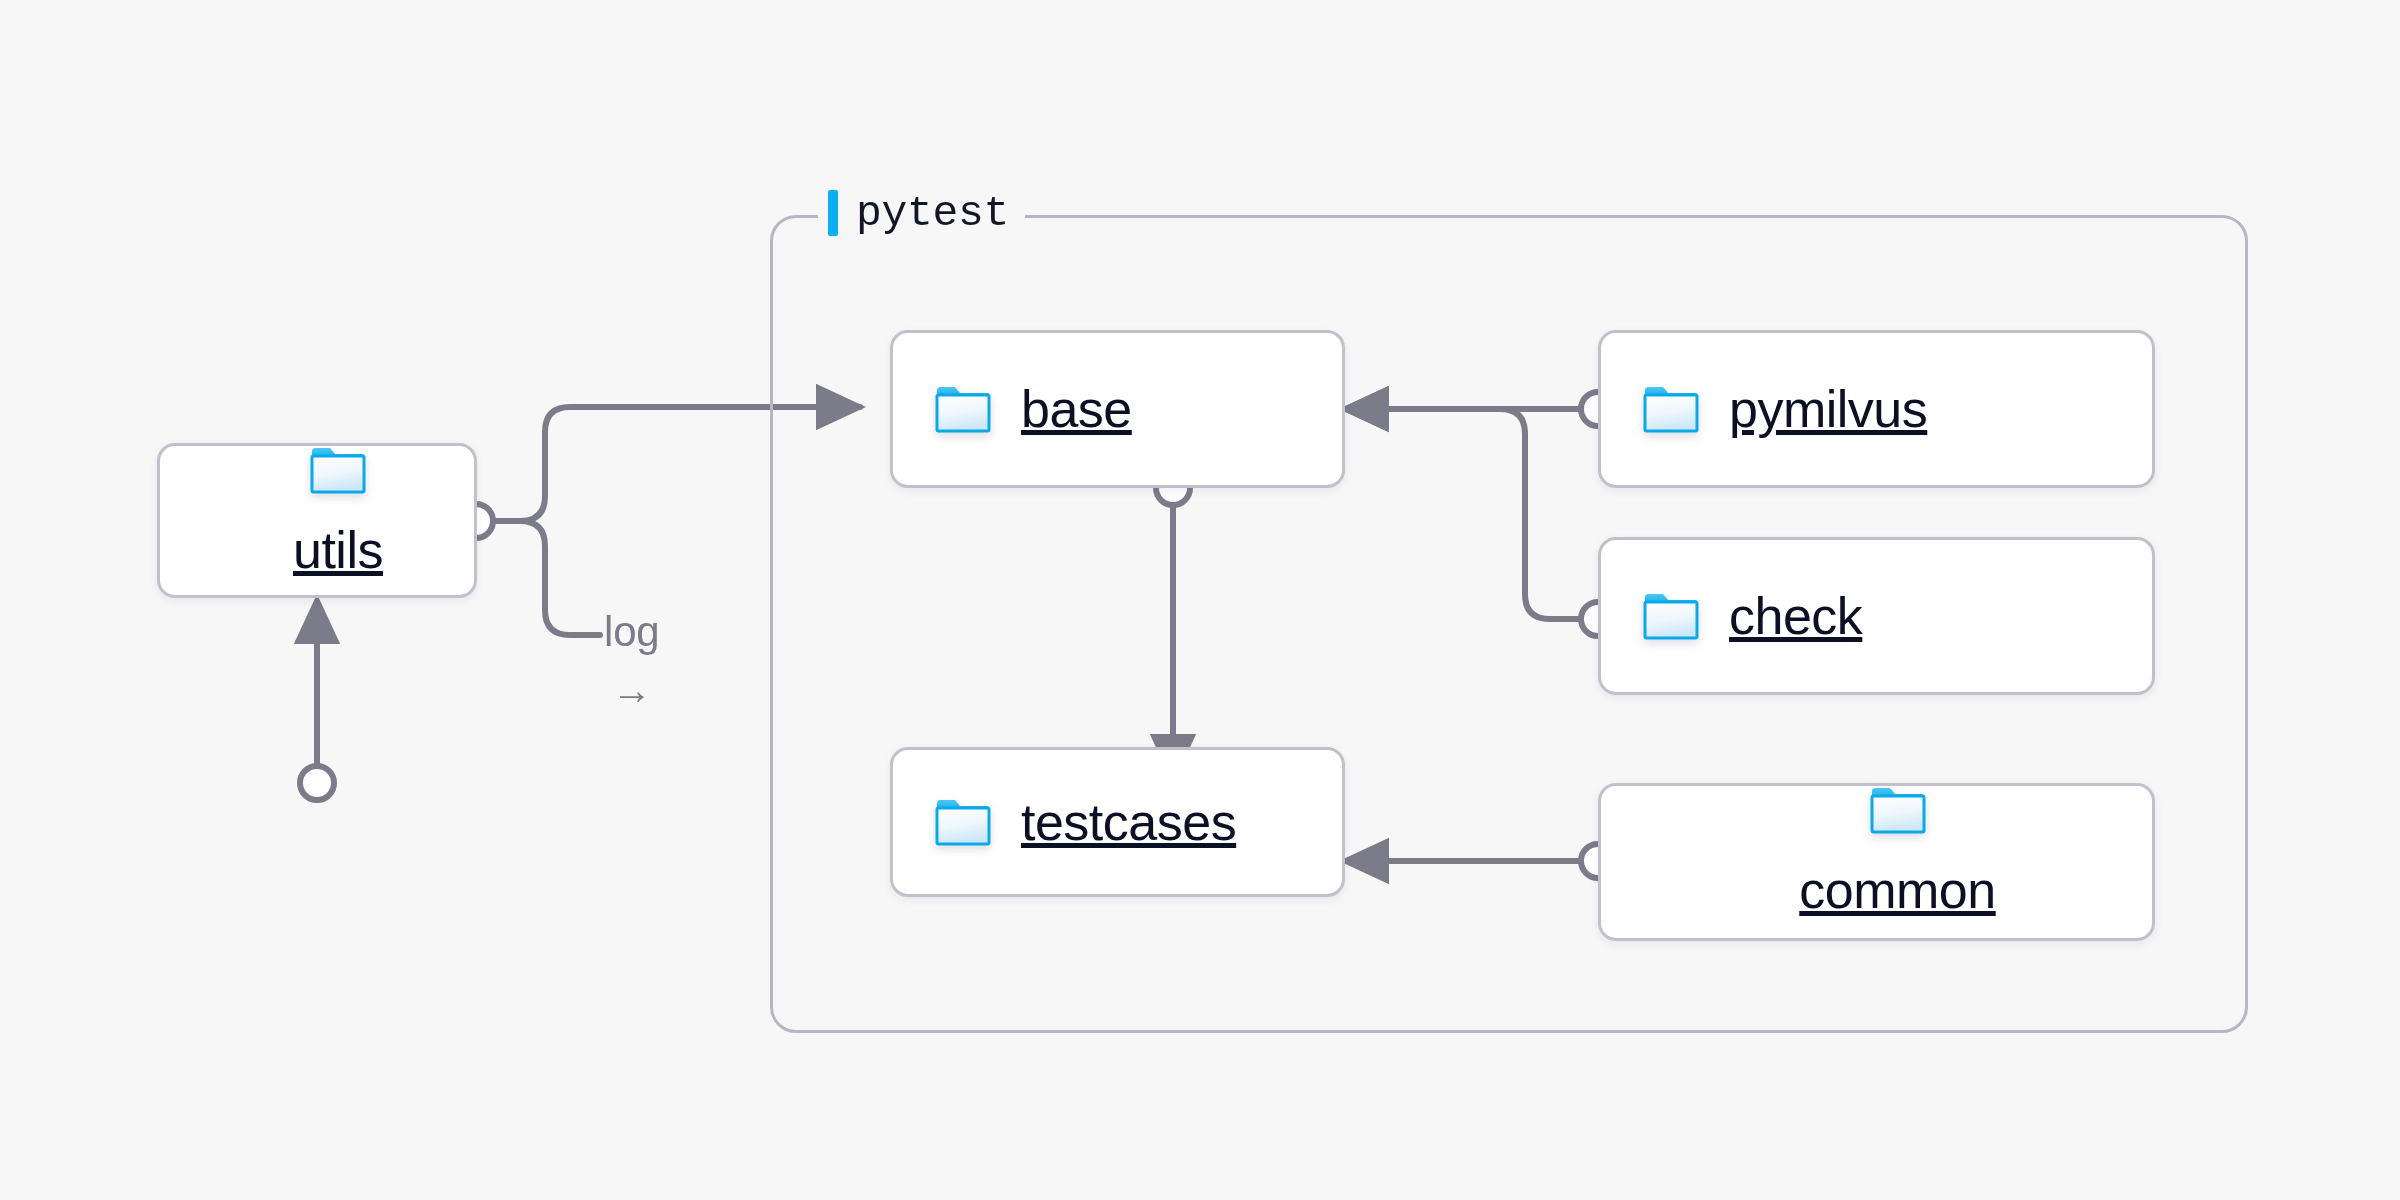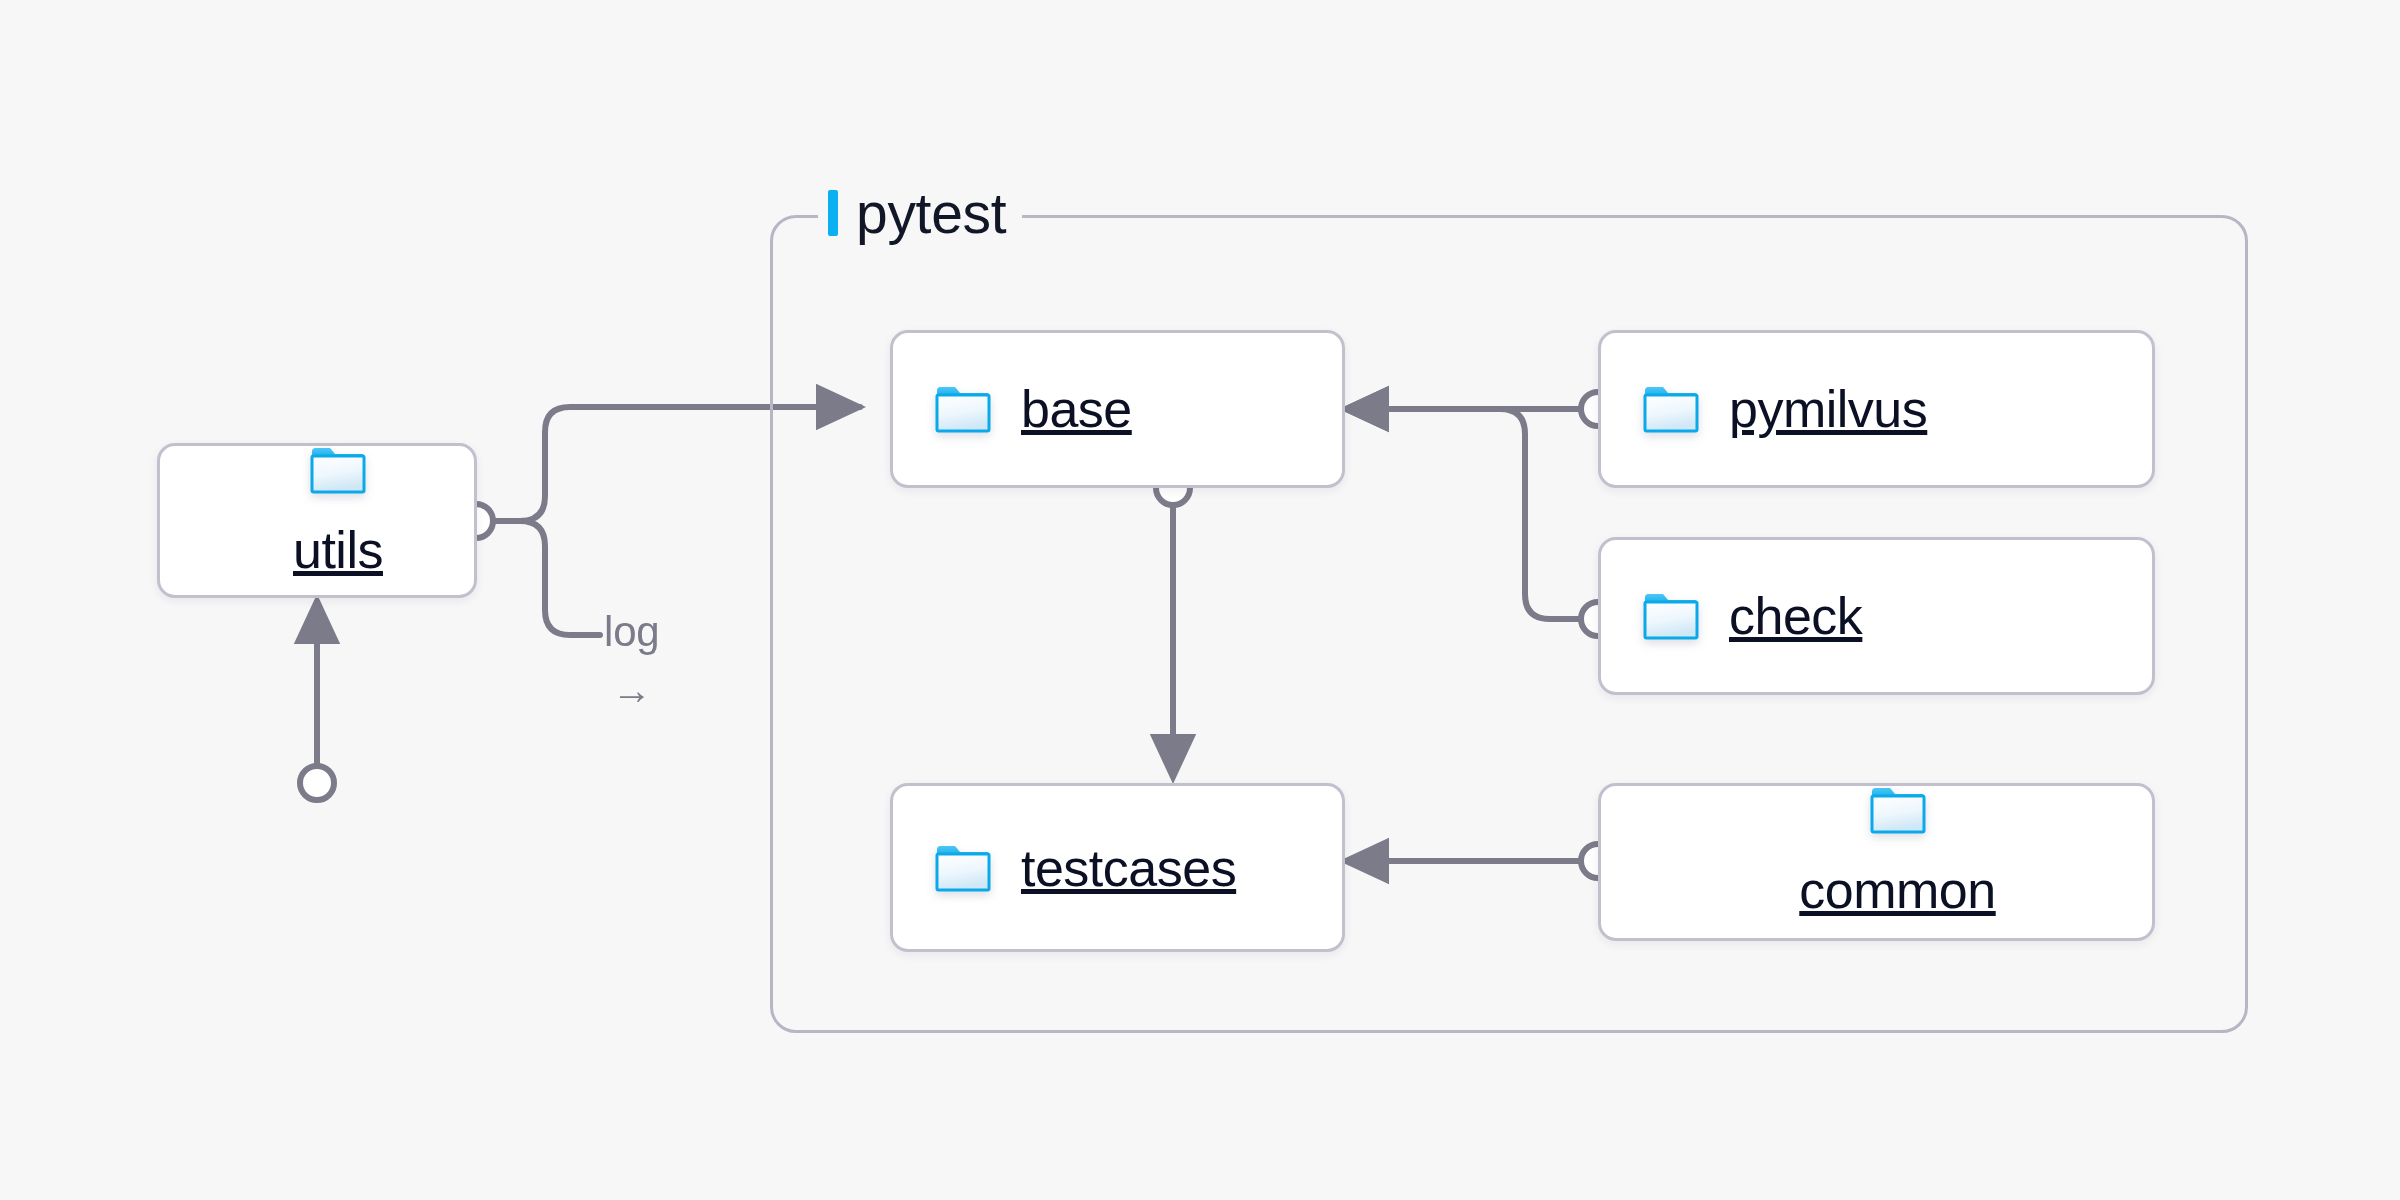--- a/index.html
+++ b/index.html
@@ -44,23 +44,24 @@
     white-space: nowrap;
   }
   .group-label .bar {
     width: 10px;
     height: 46px;
     background: #0bb0f2;
     border-radius: 2px;
     flex: 0 0 auto;
   }
   .group-label .txt {
-    font-size: 57px;
+    font-size: 43px;
     color: #121728;
     letter-spacing: -0.3px;
+    font-family: Liberation Mono, monospace;
   }
 
   
   .node {
     position: absolute;
     background: #ffffff;
     border: 3px solid #c2c0cc;
     border-radius: 18px;
     box-sizing: border-box;
     display: flex;
@@ -183,21 +184,21 @@
     <span class="folder-icon">
       <svg viewBox="0 0 56 48" width="56" height="48">
         <path d="M2,10 L2,5.5 A3.5,3.5 0 0 1 5.5,2 L20,2 L25,8 L52,8
                  A2,2 0 0 1 54,10 L54,12 L2,12 Z" fill="url(#folderTab)"></path>
         <rect x="2" y="10" width="52" height="36" rx="1.5" fill="url(#folderBody)" stroke="#0aa9ea" stroke-width="3"></rect>
       </svg>
     </span>
     <span class="label">base</span>
   </div>
 
-  <div class="node" style="left:890px; top:783px; width:455px; height:169px;">
+  <div class="node" style="left:890px; top:747px; width:455px; height:150px;">
     <span class="folder-icon">
       <svg viewBox="0 0 56 48" width="56" height="48">
         <path d="M2,10 L2,5.5 A3.5,3.5 0 0 1 5.5,2 L20,2 L25,8 L52,8
                  A2,2 0 0 1 54,10 L54,12 L2,12 Z" fill="url(#folderTab)"></path>
         <rect x="2" y="10" width="52" height="36" rx="1.5" fill="url(#folderBody)" stroke="#0aa9ea" stroke-width="3"></rect>
       </svg>
     </span>
     <span class="label">testcases</span>
   </div>
 

